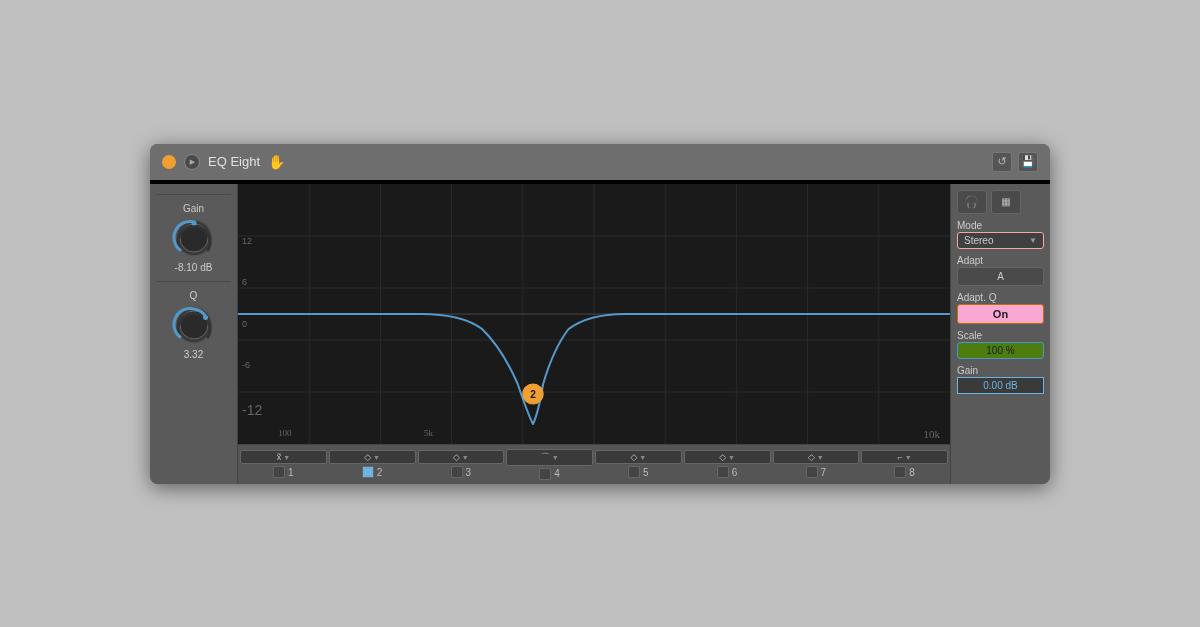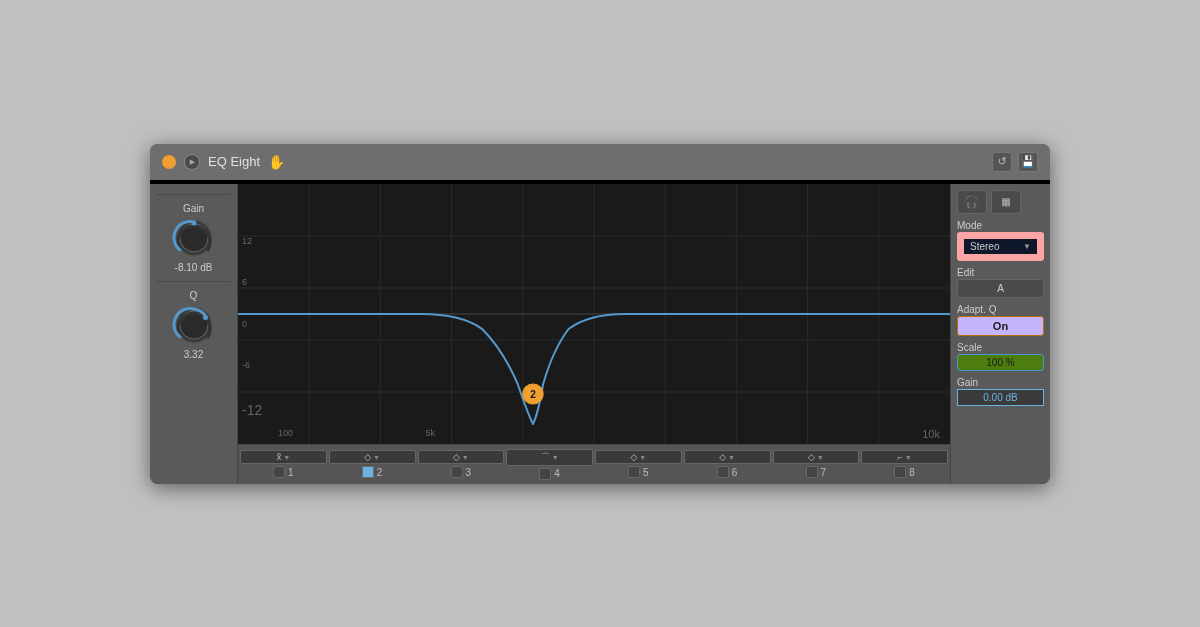--- a/index.html
+++ b/index.html
@@ -189,22 +189,22 @@
       cursor: pointer;
       color: #bbb;
       font-size: 12px;
     }
     .right-label {
       color: #ccc;
       font-size: 10px;
       margin-bottom: 1px;
     }
     .right-value {
-      background: #0f172a;
-      border: 7px solid #fca5a5;
+      background: #404040;
+      border: 1px solid #fca5a5;
       border-radius: 3px;
       color: #ccc;
       font-size: 10px;
       padding: 2px 6px;
       display: flex;
       align-items: center;
       justify-content: space-between;
       cursor: pointer;
     }
     .dropdown-arrow {
@@ -215,21 +215,21 @@
       background: #4a4a4a;
       border: 1px solid #666;
       border-radius: 3px;
       color: #ccc;
       font-size: 10px;
       padding: 3px 8px;
       text-align: center;
       cursor: pointer;
     }
     .adapt-q-btn {
-      background: #c4b5fd;
+      background: #f9a8d4;
       border: 1px solid #c07000;
       border-radius: 3px;
       color: #1a1a1a;
       font-size: 11px;
       font-weight: bold;
       padding: 3px 8px;
       text-align: center;
       cursor: pointer;
     }
     .scale-btn {
@@ -348,21 +348,21 @@
         </svg>
 
         <div style="position:absolute;left:4px;top:16px;bottom:20px;display:flex;flex-direction:column;justify-content:space-between;padding:6px 0;margin-top:30px;">
           <span style="color:#666;font-size:9px;">12</span>
           <span style="color:#666;font-size:9px;">6</span>
           <span style="color:#666;font-size:9px;">0</span>
           <span style="color:#666;font-size:9px;">-6</span>
           <span style="color:#666;font-size:14px;">-12</span>
         </div>
 
-        <div style="position:absolute;bottom:4px;left:30px;right:0;display:flex;justify-content:space-between;padding:0 10px;">
+        <div style="position:absolute;bottom:4px;left:30px;right:0;display:flex;justify-content:space-between;padding:0 10px;font-family:Liberation Serif, serif;">
           <span style="color:#666;font-size:9px;">100</span>
           <span style="color:#666;font-size:9px;margin-left:20%;">5k</span>
           <span style="color:#666;font-size:11px;margin-left:auto;">10k</span>
         </div>
 
         <svg width="100%" height="100%" style="position:absolute;top:0;left:0;" viewBox="0 0 700 260" preserveAspectRatio="none">
 
           <path d="M 0 130 L 180 130 Q 220 130 240 145 Q 260 165 275 200 Q 285 230 290 240 Q 295 230 300 200 Q 310 165 325 145 Q 345 130 380 130 L 700 130" fill="none" stroke="#5599cc" stroke-width="2" stroke-linejoin="round"></path>
 
           <circle cx="290" cy="210" r="10" fill="#f0a030" stroke="#f0a030"></circle>
@@ -475,21 +475,21 @@
 
       <div>
         <div class="right-label">Mode</div>
         <div class="right-value">
           <span>Stereo</span>
           <span class="dropdown-arrow">▼</span>
         </div>
       </div>
 
       <div>
-        <div class="right-label">Edit</div>
+        <div class="right-label">Adapt</div>
         <div class="edit-btn">
           <span>A</span>
         </div>
       </div>
 
       <div>
         <div class="right-label">Adapt. Q</div>
         <div class="adapt-q-btn">
           <span>On</span>
         </div>

